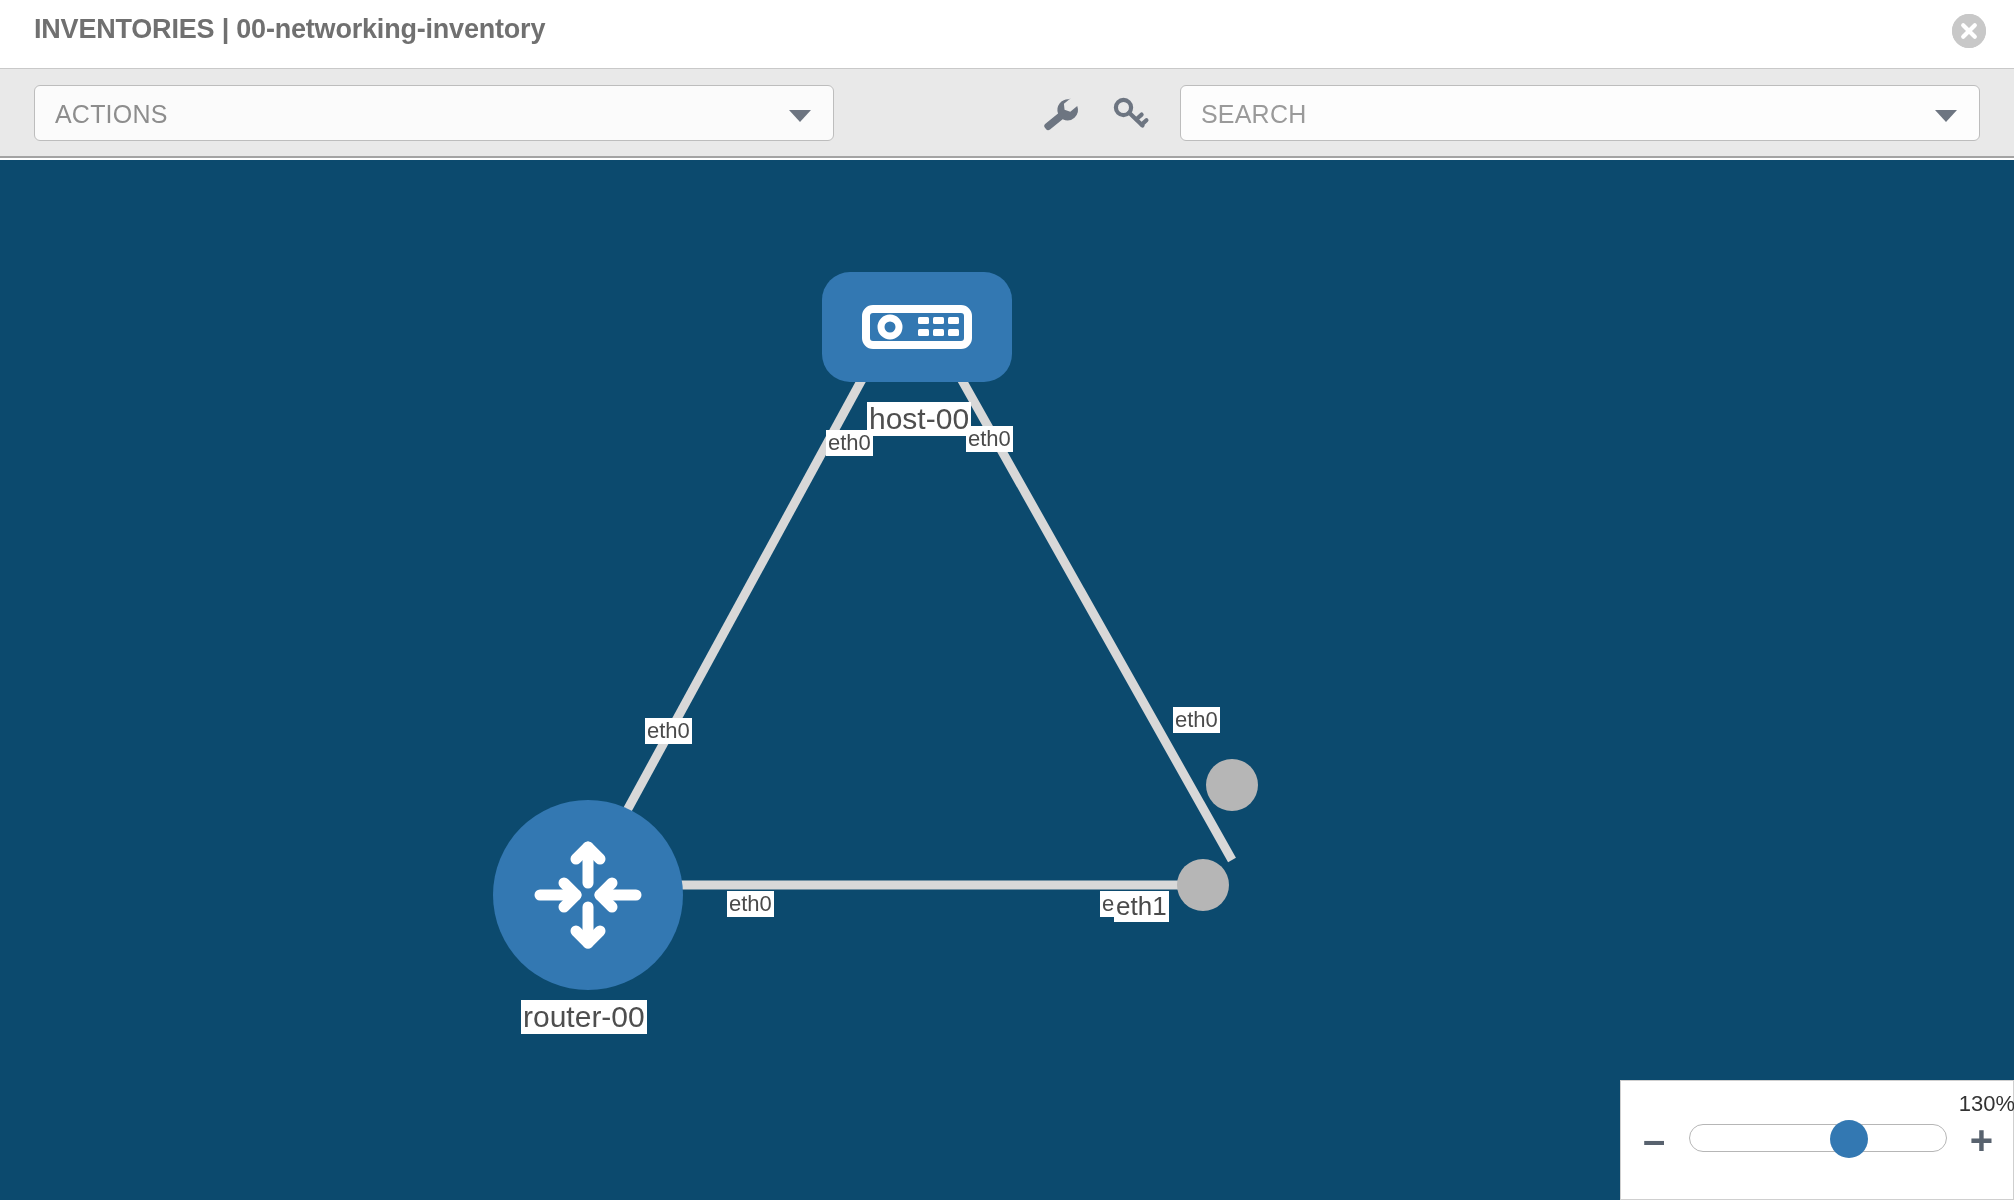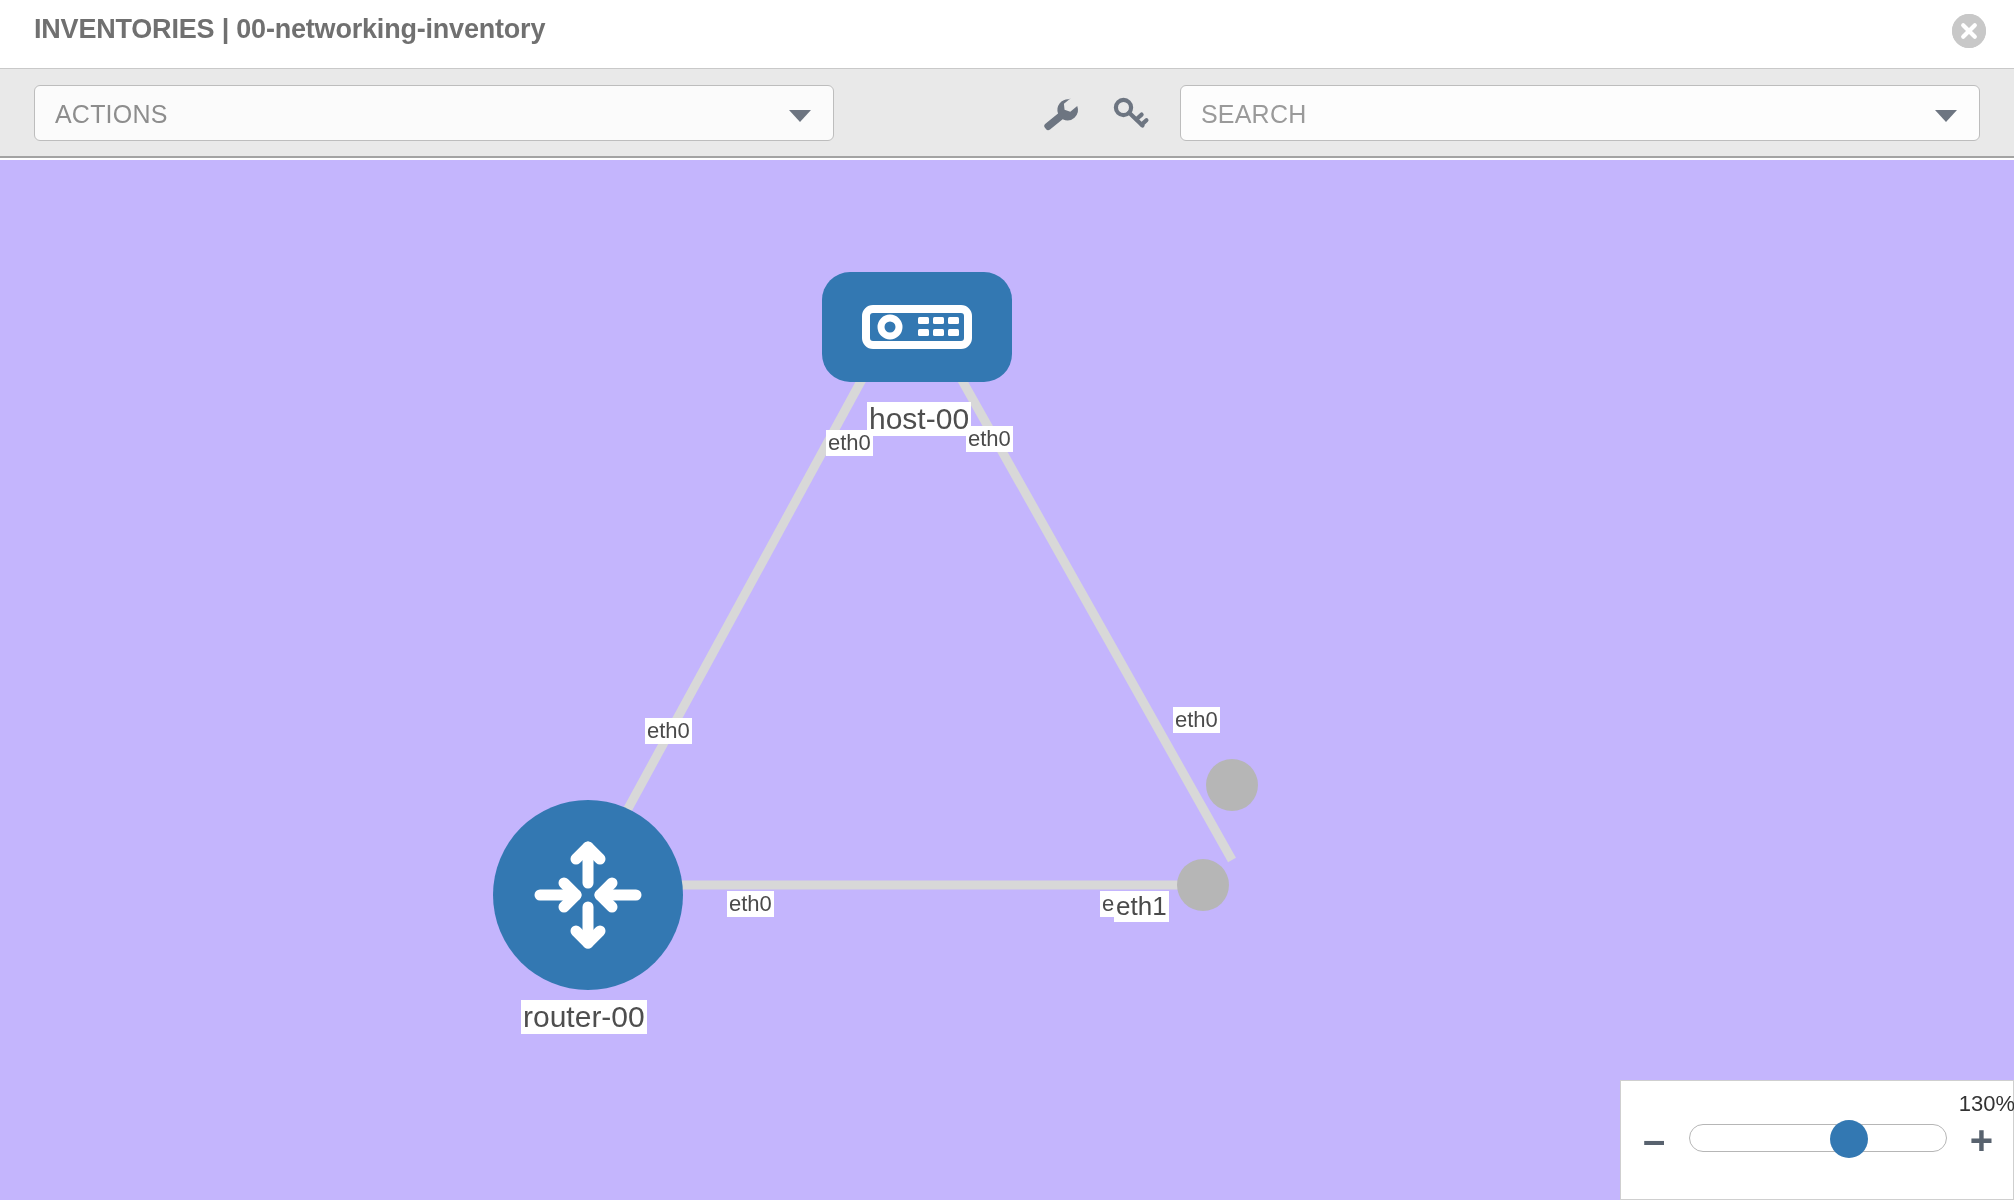--- a/index.html
+++ b/index.html
@@ -76,21 +76,21 @@
   }
   .search-label {
     position: absolute; left: 20px; top: 14px;
     font-size: 25px; color: #9a9a9a; letter-spacing: 0.2px;
   }
 
   
   .canvas {
     position: absolute; left: 0; top: 160px;
     width: 2014px; height: 1040px;
-    background: #c4b5fd;
+    background: #0c4a6e;
     overflow: hidden;
   }
   .topo-svg { position: absolute; left: 0; top: 0; width: 2014px; height: 1040px; }
 
   
   .node { position: absolute; cursor: pointer; }
   .node-shape {
     position: absolute; left: 0; top: 0;
     background: #3378b2;
     display: flex; align-items: center; justify-content: center;

